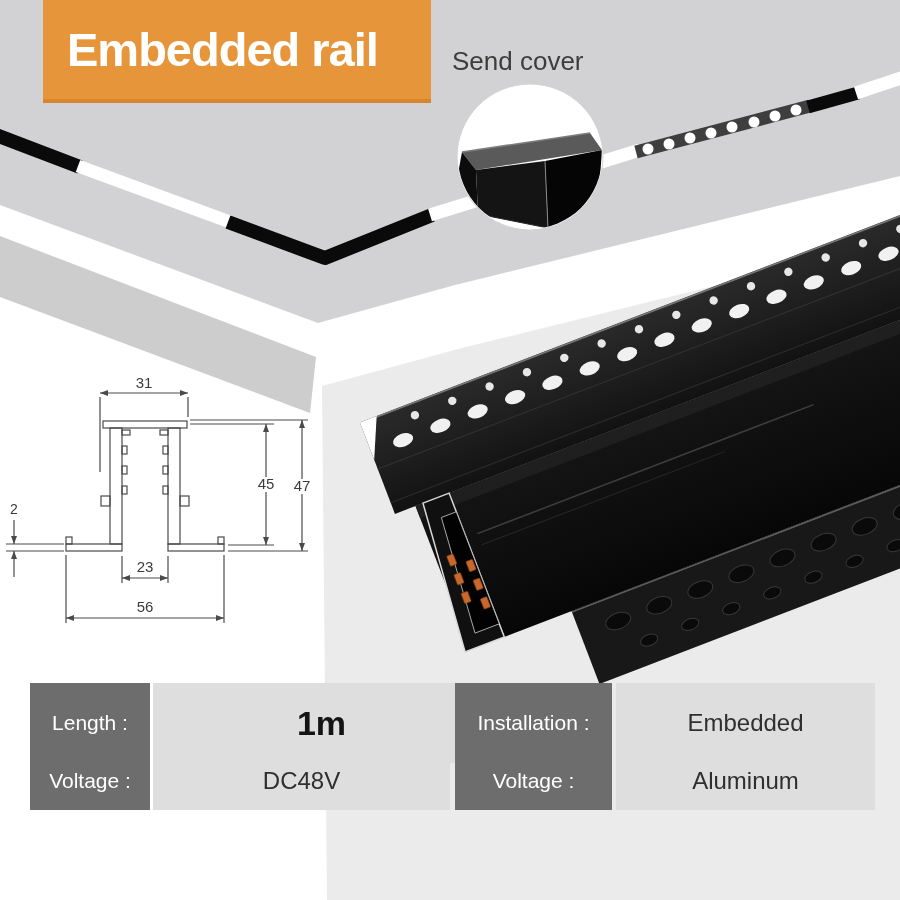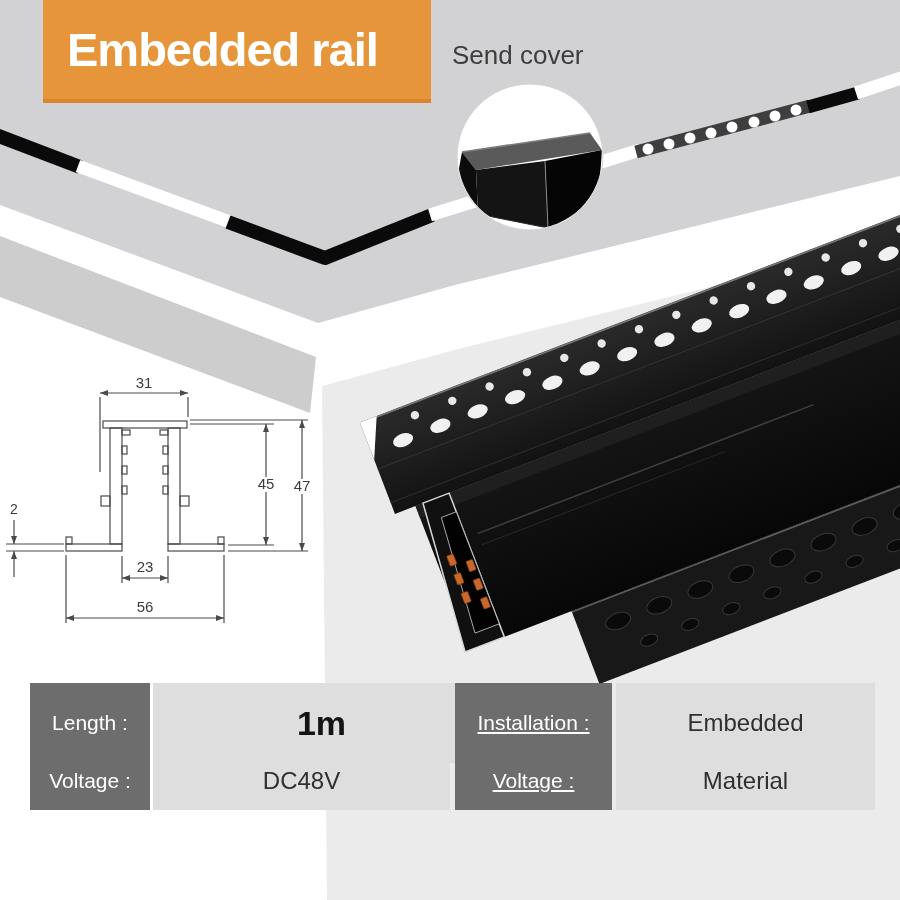--- a/index.html
+++ b/index.html
@@ -2,29 +2,29 @@
 <html><head>
 <meta charset="utf-8">
 <style>
   html,body{margin:0;padding:0;background:#fff;}
   .stage{position:relative;width:900px;height:900px;background:#ffffff;overflow:hidden;
          font-family:"Liberation Sans", sans-serif;}
   .scene{position:absolute;left:0;top:0;z-index:0;}
   .banner{position:absolute;left:0;top:0;width:388px;height:99px;z-index:2;
           background:#e6953a;border-bottom:4px solid #d8862e;display:flex;align-items:center;margin-left:43px;}
   .banner span{color:#ffffff;font-size:47px;font-weight:bold;letter-spacing:-1px;padding-left:24px;}
-  .send-cover{position:absolute;left:452px;top:40px;z-index:2;font-size:26px;color:#3d3d3d;}
+  .send-cover{position:absolute;left:452px;top:46px;z-index:2;font-size:26px;color:#3d3d3d;}
   .spec{position:absolute;z-index:2;display:flex;align-items:center;justify-content:center;}
   .spec.label{background:#6d6d6d;color:#ffffff;font-size:21px;}
   .spec.value{background:#dedede;color:#2f2f2f;font-size:24px;}
   .spec.value.big{font-weight:bold;font-size:34px;color:#141414;padding-left:20px;}
   
   .r1{top:683px;height:80px;} .r2{top:752px;height:58px;}
   .c-l-label{left:30px;width:120px;} .c-l-value{left:153px;width:297px;}
-  .c-r-label{left:455px;width:157px;text-decoration:underline;} .c-r-value{left:616px;width:259px;}
+  .c-r-label{left:455px;width:157px;} .c-r-value{left:616px;width:259px;}
 </style>
 </head>
 <body>
 
 <div class="stage">
 
   <svg class="scene" width="900" height="900" viewBox="0 0 900 900">
     <defs>
       <clipPath id="circleClip">
           <circle cx="530" cy="157" r="72"></circle>
@@ -263,16 +263,16 @@
   <div class="send-cover">Send cover</div>
 
   <div>
     <div class="spec label r1 c-l-label">Length :</div>
     <div class="spec value big r1 c-l-value">1m</div>
     <div class="spec label r1 c-r-label">Installation :</div>
     <div class="spec value r1 c-r-value">Embedded</div>
     <div class="spec label r2 c-l-label">Voltage :</div>
     <div class="spec value r2 c-l-value">DC48V</div>
     <div class="spec label r2 c-r-label">Voltage :</div>
-    <div class="spec value r2 c-r-value">Material</div>
+    <div class="spec value r2 c-r-value">Aluminum</div>
   </div>
 
 </div>
 
 </body></html>

